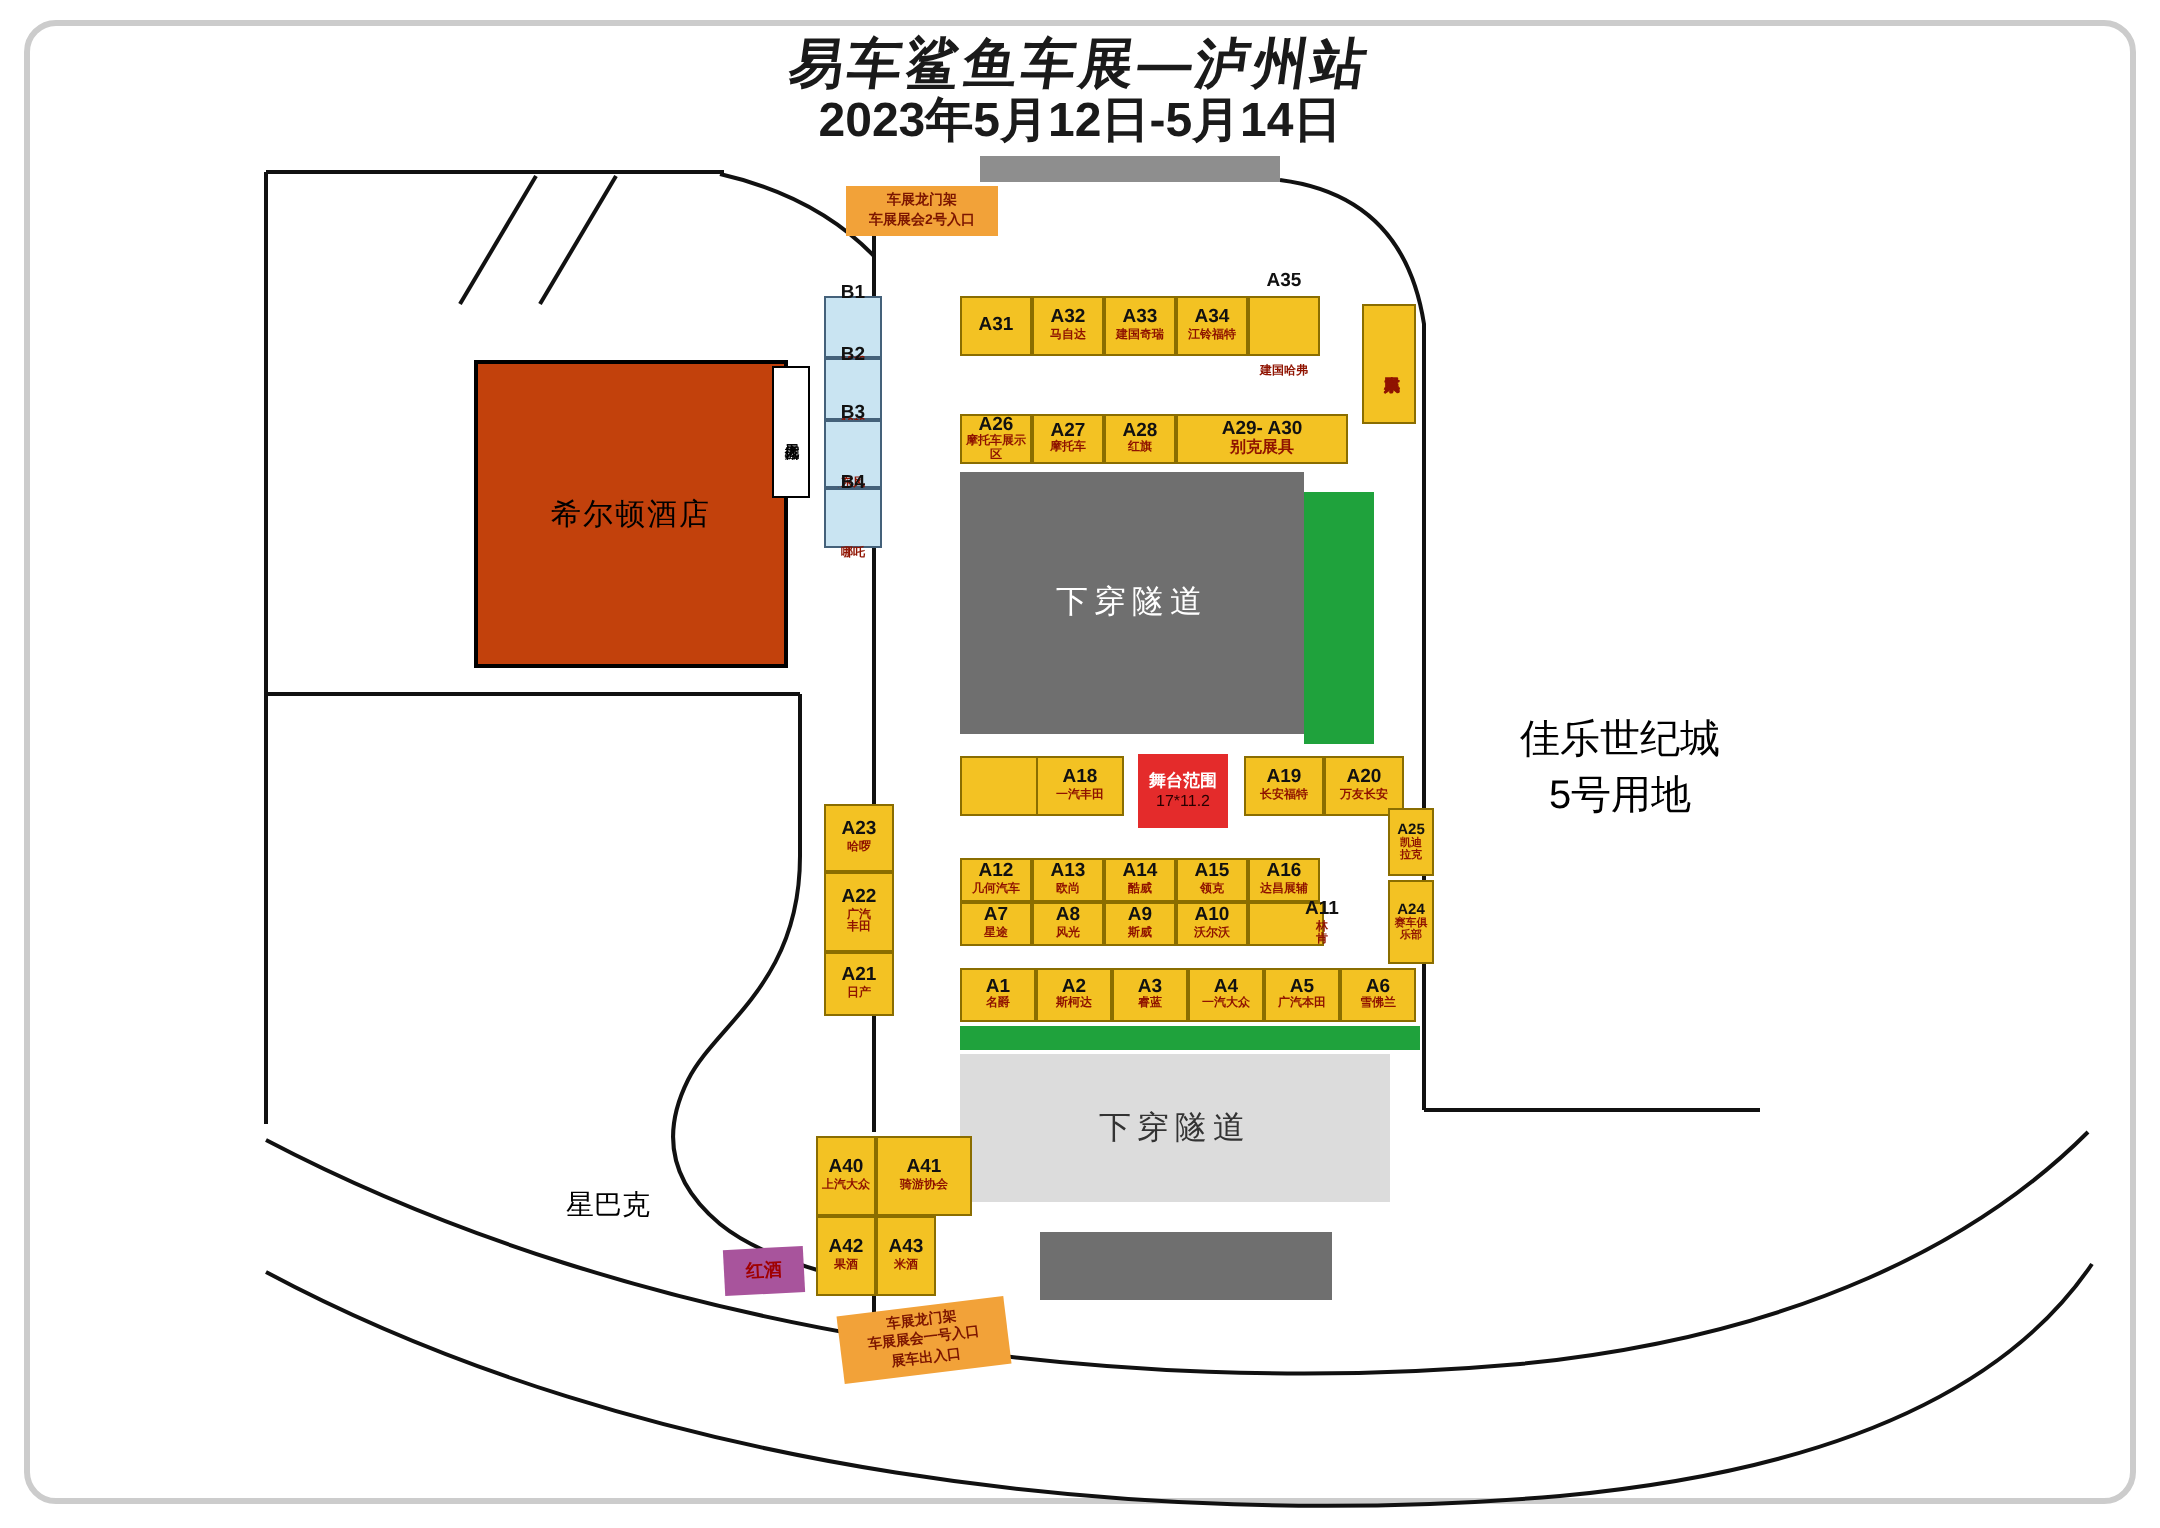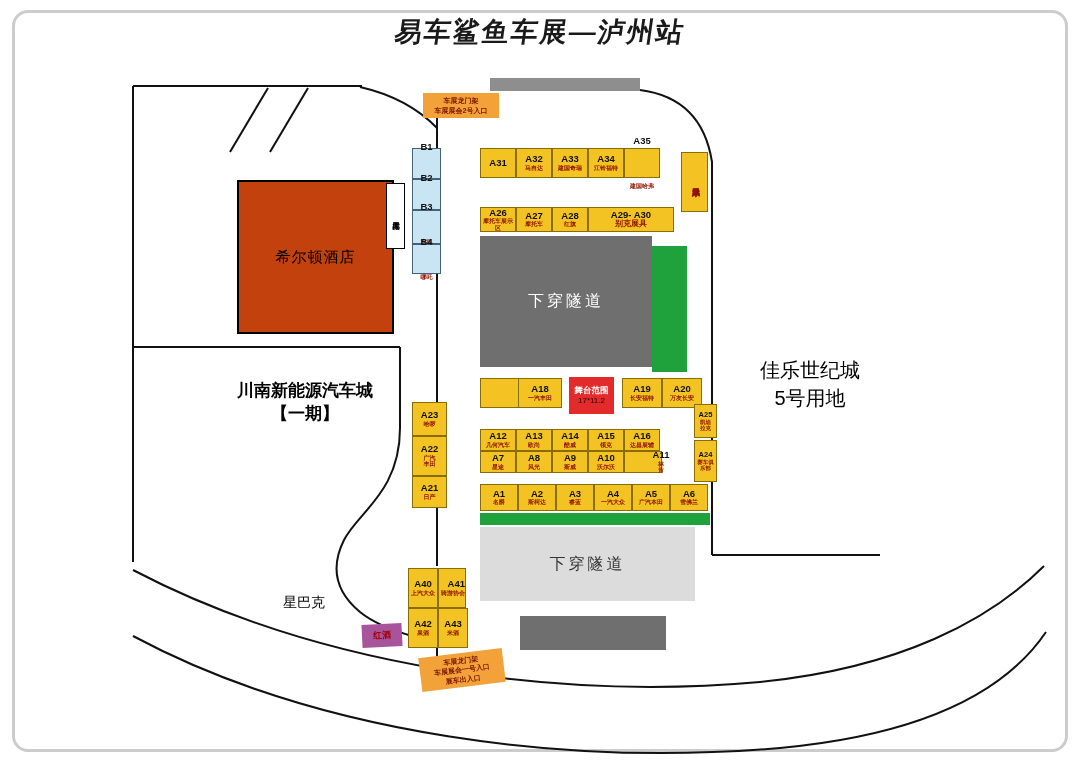--- a/index.html
+++ b/index.html
@@ -75,26 +75,25 @@
       <path d="M308,88 L270,152"></path>
       <path d="M133,347 L400,347"></path>
       <path d="M400,347 L400,428 C400,492 358,512 344,540 C330,568 336,592 360,612 C376,625 398,632 412,636"></path>
       <path d="M437,116 L437,566"></path>
       <path d="M360,87 Q408,98 437,128"></path>
       <path d="M437,648 L437,674"></path>
     </g>
   </svg>
 
   <div class="abs t1">易车鲨鱼车展—泸州站</div>
+  <div class="abs t2">2023年5月12日-5月14日</div>
 
   <div class="abs graybar"></div>
 
   <div class="abs hotel flexc">希尔顿酒店</div>
-  <div class="abs carcity">川南新能源汽车城
-【一期】</div>
   <div class="abs starbucks">星巴克</div>
   <div class="abs jiale">佳乐世纪城
 5号用地</div>
 
   <div class="abs tunnelU flexc">下穿隧道</div>
   <div class="abs greenV"></div>
   <div class="abs greenH"></div>
   <div class="abs tunnelL flexc">下穿隧道</div>
   <div class="abs darkblock"></div>
 
@@ -267,21 +266,21 @@
         <span class="bsub">广汽本田</span>
       </div>
       <div class="booth" style="left: 670px; top: 484px; width: 38px; height: 27px;">
         <span class="bid">A6</span>
         <span class="bsub">雪佛兰</span>
       </div>
       <div class="booth" style="left: 408px; top: 568px; width: 30px; height: 40px;">
         <span class="bid">A40</span>
         <span class="bsub">上汽大众</span>
       </div>
-      <div class="booth" style="left: 438px; top: 568px; width: 28px; height: 40px; align-items: flex-end;">
+      <div class="booth" style="left: 438px; top: 568px; width: 48px; height: 40px;">
         <span class="bid">A41</span>
         <span class="bsub">骑游协会</span>
       </div>
       <div class="booth" style="left: 408px; top: 608px; width: 30px; height: 40px;">
         <span class="bid">A42</span>
         <span class="bsub">果酒</span>
       </div>
       <div class="booth" style="left: 438px; top: 608px; width: 30px; height: 40px;">
         <span class="bid">A43</span>
         <span class="bsub">米酒</span>

